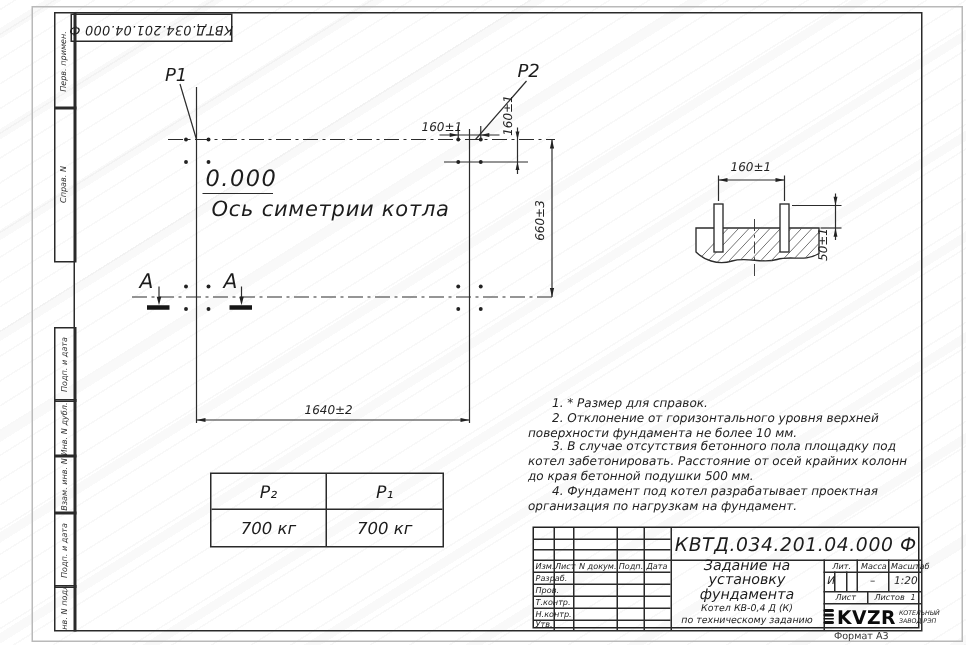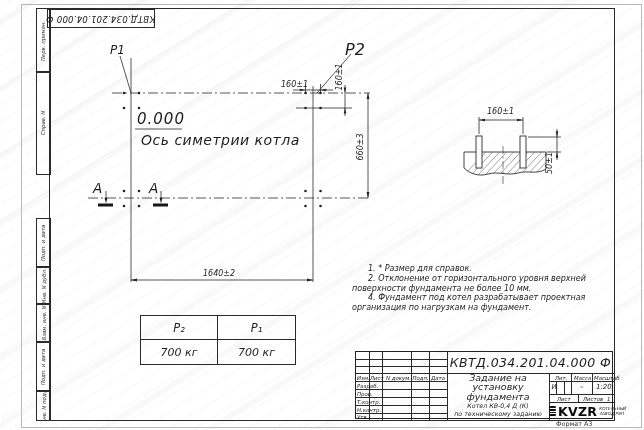--- a/index.html
+++ b/index.html
@@ -29,21 +29,21 @@
   .side-box span{transform:rotate(-90deg);white-space:nowrap;font-style:italic;font-size:5.4px;color:#333;}
   .sb1{top:8px;height:63px;}  .sb2{top:71px;height:102px;}
   .sb3{top:218px;height:48px;} .sb4{top:266px;height:37px;}
   .sb5{top:303px;height:38px;} .sb6{top:341px;height:49px;}
   .sb7{top:390px;height:29px;}
 
   svg.linework{position:absolute;left:0;top:0;}
 
   .lbl{position:absolute;font-style:italic;white-space:nowrap;}
   .lbl-p1{left:110px;top:43px;font-size:12px;}
-  .lbl-p2{left:345px;top:40px;font-size:16px;}
+  .lbl-p2{left:345px;top:40px;font-size:12px;}
   .lbl-level{left:137px;top:110px;font-size:15px;letter-spacing:1px;}
   .lbl-axis{left:141px;top:132px;font-size:14px;letter-spacing:.5px;}
   .lbl-secA1{left:93px;top:180px;font-size:13.5px;}
   .lbl-secA2{left:149px;top:180px;font-size:13.5px;}
   .dim{font-size:8px;font-style:italic;color:#222;}
   .dim-160h{left:281px;top:80px;}
   .dim-1640{left:203px;top:269px;}
   .rot{transform:translate(-50%,-50%) rotate(-90deg);transform-origin:center;}
   .dim-160v{left:339px;top:77px;}
   .dim-660{left:360px;top:147px;}
@@ -244,20 +244,21 @@
   <div class="loads">
     <div class="h">Р₂</div>
     <div class="h">Р₁</div>
     <div class="v v1">700 кг</div>
     <div class="v">700 кг</div>
   </div>
 
   <div class="notes">
     <p>1. * Размер для справок.</p>
     <p>2. Отклонение от горизонтального уровня верхней поверхности фундамента не более 10 мм.</p>
+    <p>3. В случае отсутствия бетонного пола площадку под котел забетонировать. Расстояние от осей крайних колонн до края бетонной подушки 500 мм.</p>
     <p>4. Фундамент под котел разрабатывает проектная организация по нагрузкам на фундамент.</p>
   </div>
 
   <div class="tb">
 
     <div class="ln" style="left:0;top:21px;width:258px;height:1px;"></div>
     <div class="ln" style="left:91px;top:0;width:1px;height:68px;"></div>
     <div class="ln" style="left:193px;top:21px;width:1px;height:47px;"></div>
 
     <div class="ln" style="left:0;top:7px;width:91px;height:1px;"></div>

